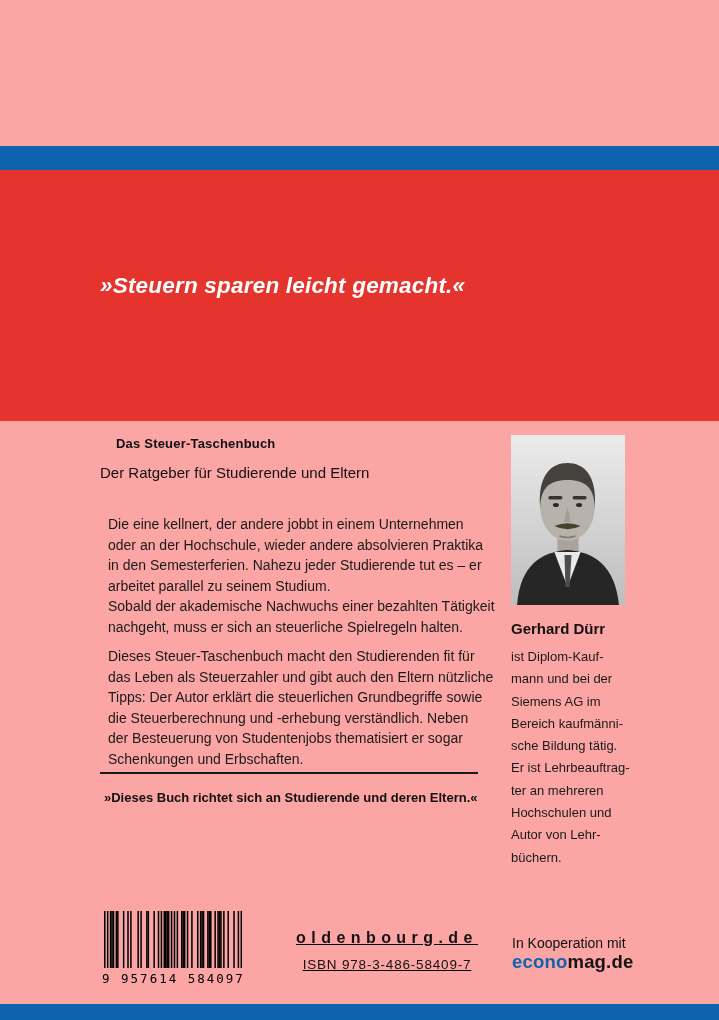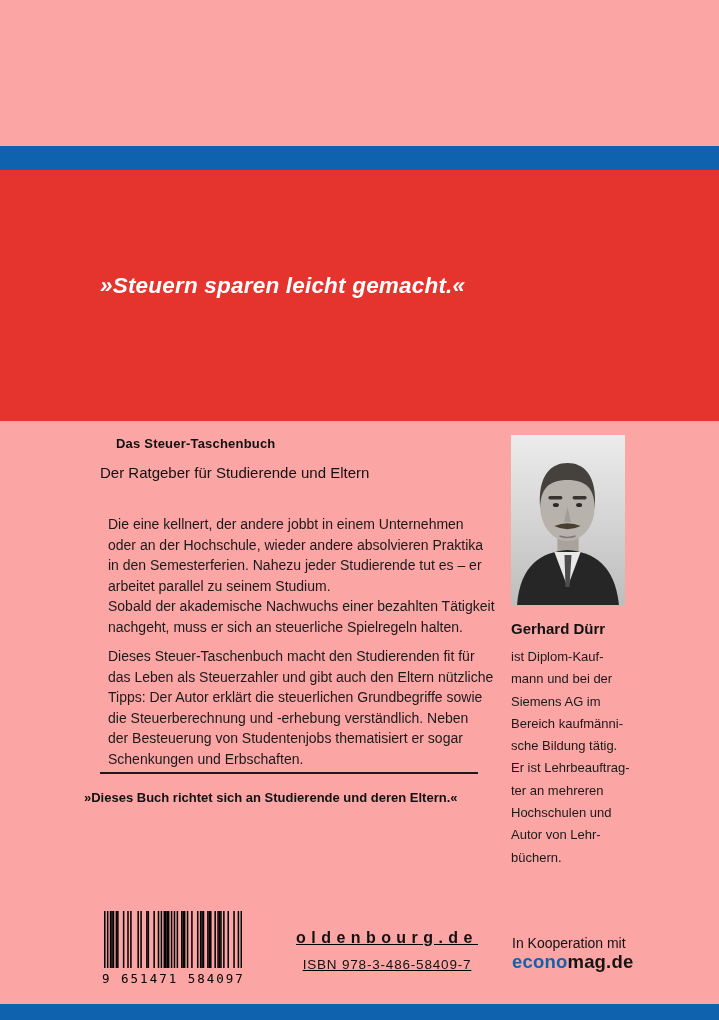--- a/index.html
+++ b/index.html
@@ -20,21 +20,21 @@
 
   .title{position:absolute;left:100px;top:420px;margin:16px;font-size:13px;font-weight:bold;color:#111;letter-spacing:0.2px;}
   .subtitle{position:absolute;left:100px;top:464px;margin:0;font-size:15px;font-weight:normal;color:#111;}
 
   .body{position:absolute;left:100px;margin:8px;font-size:14px;line-height:20.5px;color:#1a1a1a;
         white-space:pre-line;width:440px;}
   .para1{top:506px;}
   .para2{top:638px;}
 
   .rule{position:absolute;left:100px;top:772px;width:378px;height:2px;background:#1a1a1a;}
-  .audience-quote{position:absolute;left:84px;top:790px;margin:0;font-size:13px;font-weight:bold;
+  .audience-quote{position:absolute;left:104px;top:790px;margin:0;font-size:13px;font-weight:bold;
                   white-space:nowrap;color:#111;}
 
   .author-photo{position:absolute;left:511px;top:435px;width:114px;height:170px;margin:0;
                 background:#d9d9d9;}
   .author-photo svg{display:block;width:100%;height:100%;}
   .author-name{position:absolute;left:511px;top:620px;margin:0;font-size:15px;font-weight:bold;color:#111;}
   .author-bio{position:absolute;left:511px;top:646px;margin:0;font-size:13px;line-height:22.3px;
               white-space:pre-line;color:#1a1a1a;width:190px;}
 
   footer{position:absolute;left:0;top:905px;width:719px;height:99px;}
@@ -163,21 +163,21 @@
           <rect x="76" y="0" width="1.04" height="60"></rect>
           <rect x="78" y="0" width="1.04" height="60"></rect>
           <rect x="79" y="0" width="1.04" height="60"></rect>
           <rect x="80" y="0" width="1.04" height="60"></rect>
           <rect x="82" y="0" width="1.04" height="60"></rect>
           <rect x="85" y="0" width="1.04" height="60"></rect>
           <rect x="89" y="0" width="1.04" height="60"></rect>
           <rect x="92" y="0" width="1.04" height="60"></rect>
           <rect x="94" y="0" width="1.04" height="60"></rect>
         </svg>
-      <div class="barcode-digits">9 651471 584097</div>
+      <div class="barcode-digits">9 957614 584097</div>
     </div>
 
     <div class="publisher-block">
       <div class="publisher-url">oldenbourg.de</div>
       <div class="isbn">ISBN 978-3-486-58409-7</div>
     </div>
 
     <div class="coop-block">
       <div class="coop-label">In Kooperation mit</div>
       <div class="coop-brand"><span class="brand-a">econo</span><span class="brand-b">mag.de</span></div>

